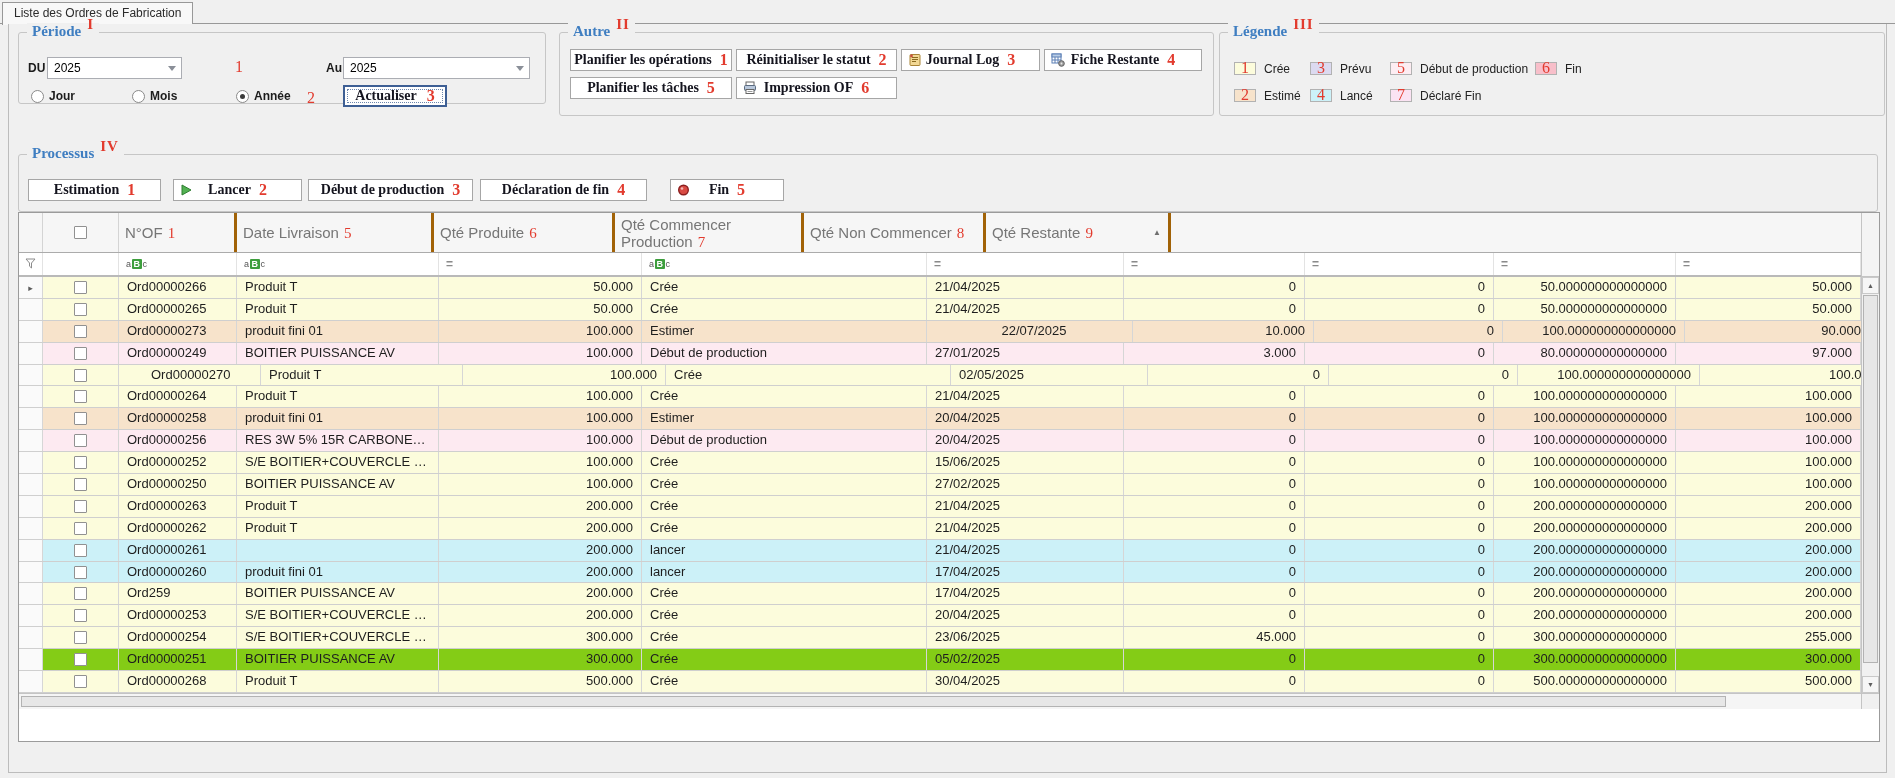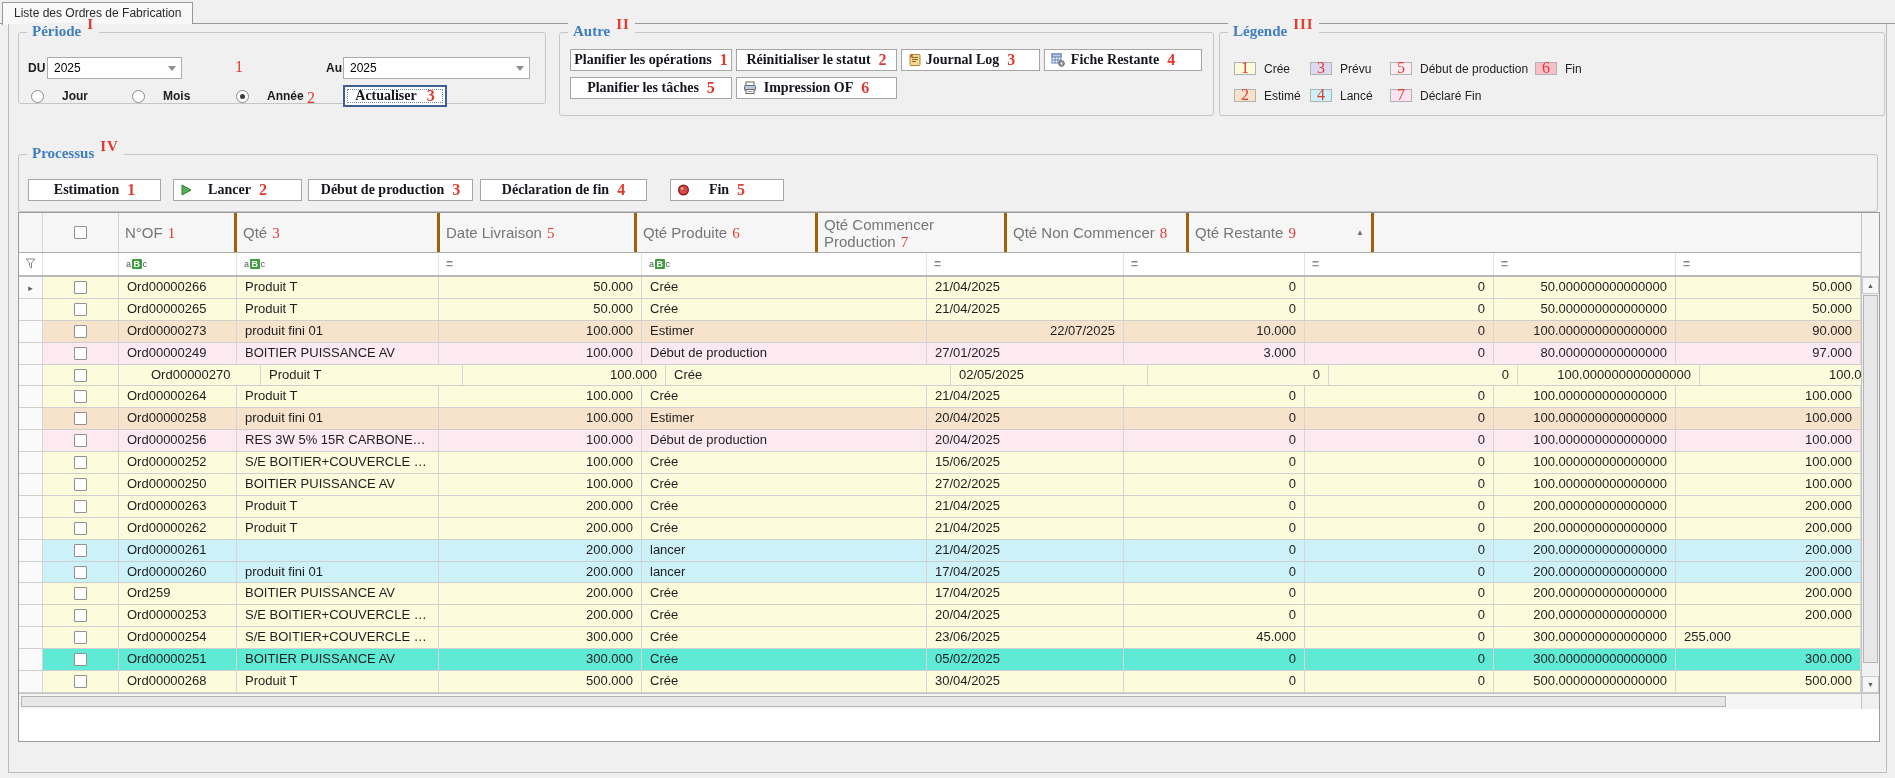--- a/index.html
+++ b/index.html
@@ -16,21 +16,21 @@
 
   
   .box { position:absolute; border:1px solid #c6c6c6; border-radius:3px; }
   .box-label { position:absolute; top:-10px; left:8px; background:#f0f0f0; padding:0 5px; font-family:"Liberation Serif",serif; font-weight:bold; font-size:15px; color:#3f7ec1; white-space:nowrap; }
 
   .lbl-bold { font-size:12px; font-weight:bold; color:#1c1c1c; }
 
   .combo { position:absolute; height:22px; background:#fff; border:1px solid #abadb3; font-size:12px; color:#000; padding:3px 18px 0 6px; }
   .combo .arr { position:absolute; right:5px; top:8px; width:0; height:0; border-left:4px solid transparent; border-right:4px solid transparent; border-top:5px solid #8a8f98; }
 
-  .radio-item { position:absolute; top:0; display:flex; align-items:center; gap:18px; }
+  .radio-item { position:absolute; top:0; display:flex; align-items:center; gap:5px; }
   .radio { width:13px; height:13px; border-radius:50%; border:1px solid #8a8a8a; background:#fff; display:inline-block; position:relative; }
   .radio.sel::after { content:''; position:absolute; left:3px; top:3px; width:5px; height:5px; border-radius:50%; background:#3a3a3a; }
   .radio-label { font-size:12px; font-weight:bold; color:#1c1c1c; }
 
   .btn { position:relative; background:#fff; border:1px solid #a6a6a6; display:flex; align-items:center; justify-content:center; gap:5px; font-family:"Liberation Serif",serif; font-weight:bold; font-size:14px; color:#14141e; height:22px; cursor:default; }
   .btn .icon { position:absolute; left:6px; top:50%; transform:translateY(-50%); display:inline-flex; }
   .btn .ann { margin-left:3px; }
 
   .actualiser { position:absolute; border:2px solid #3e5f94; outline:1px dotted #6c86ad; outline-offset:-5px; background:#fff; font-family:"Liberation Serif",serif; font-weight:bold; font-size:14px; color:#14141e; display:flex; align-items:center; justify-content:center; gap:10px; }
 
@@ -274,23 +274,20 @@
     <div class="gbody">
       <div class="gcontent">
         <div class="hrow">
           <div class="hind"></div>
           <div class="hcb">
               <span class="checkbox"></span>
             </div>
         <div class="hcell" style="width: 118px;">
               <span class="hwrap"><span>N°OF</span><span class="ann">1</span></span>
             </div>
-            <div class="hcell" style="width: 203px;">
-              <span class="hwrap"><span>Qté</span><span class="ann">3</span></span>
-            </div>
             <div class="hcell" style="width: 197px;">
               <span class="hwrap"><span>Date Livraison</span><span class="ann">5</span></span>
             </div>
             <div class="hcell" style="width: 181px;">
               <span class="hwrap"><span>Qté Produite</span><span class="ann">6</span></span>
             </div>
             <div class="hcell" style="width: 189px;">
               <span class="hwrap"><span>Qté Commencer Production</span><span class="ann">7</span></span>
             </div>
             <div class="hcell" style="width: 182px;">
@@ -381,21 +378,21 @@
             </div>
             <div class="drow" style="background: rgb(247, 227, 203);">
               <div class="cell ind"></div>
               <div class="cell cbcell">
                 <span class="checkbox"></span>
               </div>
               <div class="cell" style="width: 118px; text-align: left;">Ord00000273</div>
               <div class="cell" style="width: 202px; text-align: left;">produit fini 01</div>
               <div class="cell" style="width: 203px; text-align: right;">100.000</div>
               <div class="cell" style="width: 285px; text-align: left;">Estimer</div>
-              <div class="cell" style="width: 197px; text-align: right;">22/07/2025</div>
+              <div class="cell" style="width: 197px; text-align: center; margin-left: 9px;">22/07/2025</div>
               <div class="cell" style="width: 181px; text-align: right;">10.000</div>
               <div class="cell" style="width: 189px; text-align: right;">0</div>
               <div class="cell" style="width: 182px; text-align: right;">100.000000000000000</div>
               <div class="cell" style="width: 185px; text-align: right;">90.000</div>
             </div>
             <div class="drow" style="background: rgb(253, 234, 241);">
               <div class="cell ind"></div>
               <div class="cell cbcell">
                 <span class="checkbox"></span>
               </div>
@@ -595,23 +592,23 @@
                 <span class="checkbox"></span>
               </div>
               <div class="cell" style="width: 118px; text-align: left;">Ord00000254</div>
               <div class="cell" style="width: 202px; text-align: left;">S/E BOITIER+COUVERCLE …</div>
               <div class="cell" style="width: 203px; text-align: right;">300.000</div>
               <div class="cell" style="width: 285px; text-align: left;">Crée</div>
               <div class="cell" style="width: 197px; text-align: left;">23/06/2025</div>
               <div class="cell" style="width: 181px; text-align: right;">45.000</div>
               <div class="cell" style="width: 189px; text-align: right;">0</div>
               <div class="cell" style="width: 182px; text-align: right;">300.000000000000000</div>
-              <div class="cell" style="width: 185px; ">255.000</div>
-            </div>
-            <div class="drow" style="background: #5eead4;">
+              <div class="cell" style="width: 185px; text-align: right;">255.000</div>
+            </div>
+            <div class="drow" style="background: #84cc16;">
               <div class="cell ind"></div>
               <div class="cell cbcell">
                 <span class="checkbox"></span>
               </div>
               <div class="cell" style="width: 118px; text-align: left;">Ord00000251</div>
               <div class="cell" style="width: 202px; text-align: left;">BOITIER PUISSANCE AV</div>
               <div class="cell" style="width: 203px; text-align: right;">300.000</div>
               <div class="cell" style="width: 285px; text-align: left;">Crée</div>
               <div class="cell" style="width: 197px; text-align: left;">05/02/2025</div>
               <div class="cell" style="width: 181px; text-align: right;">0</div>

